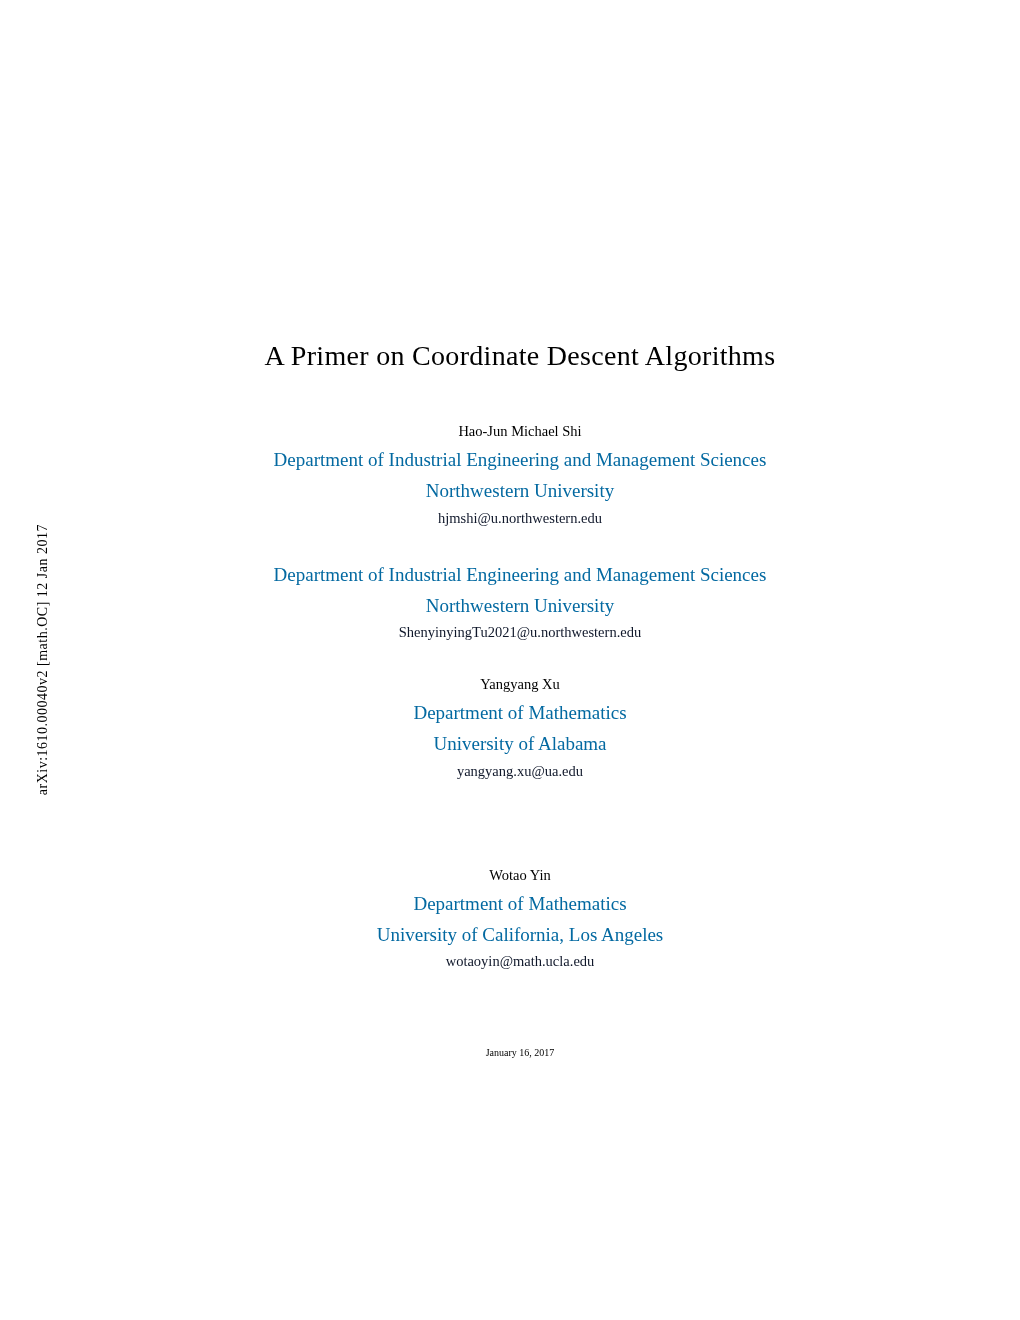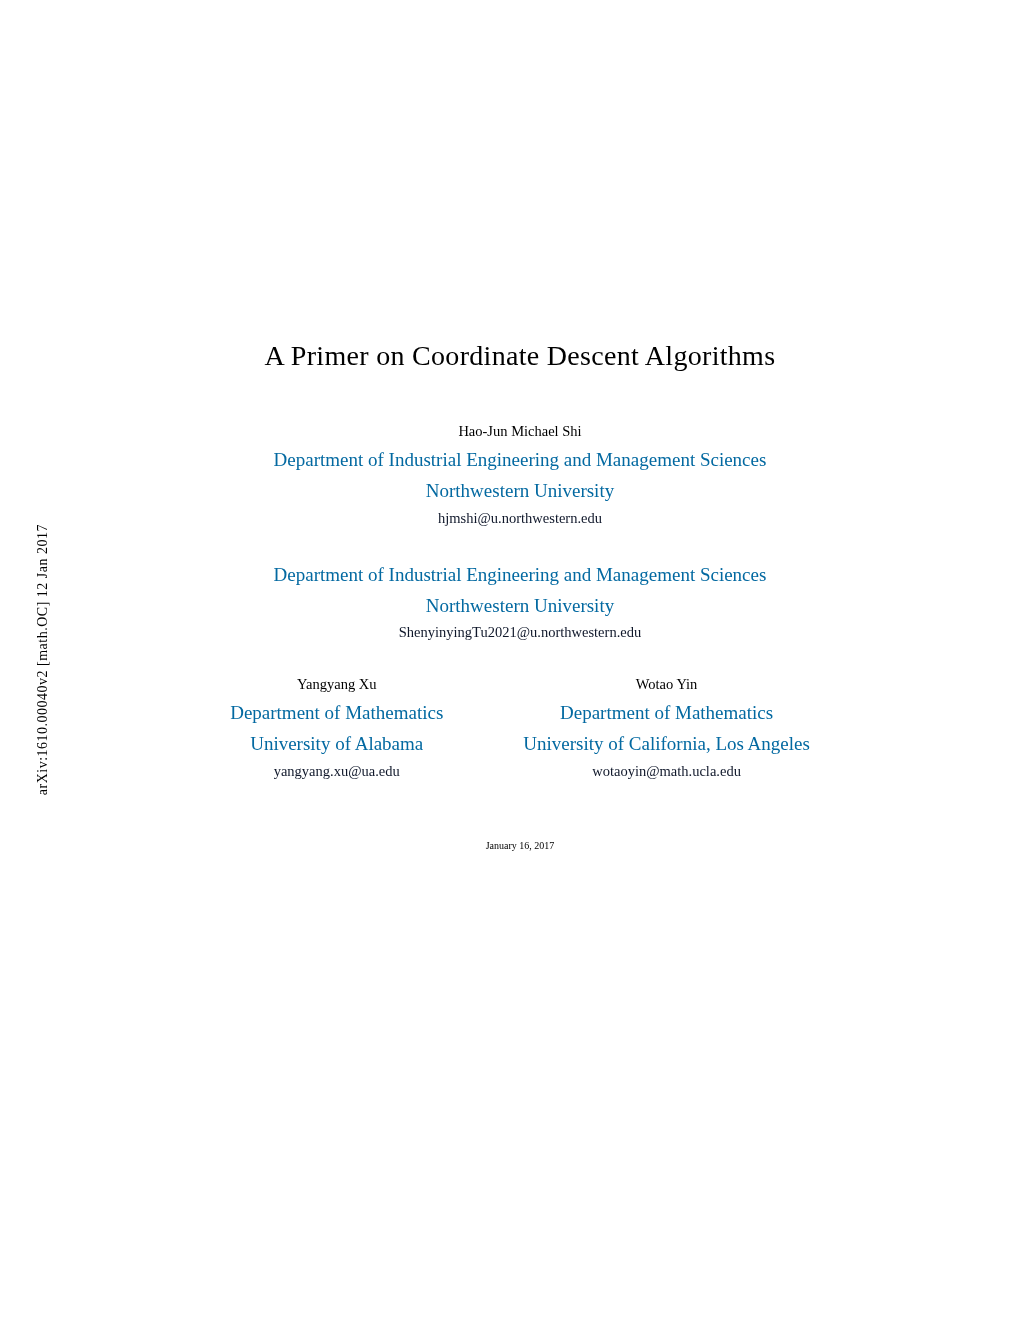--- a/index.html
+++ b/index.html
@@ -57,21 +57,21 @@
       margin-bottom: 48px;
       color: #000;
       letter-spacing: 0.3px;
     }
 
     .authors-section {
       display: flex;
       flex-direction: column;
       align-items: center;
       gap: 28px;
-      margin-bottom: 32px;
+      margin-bottom: 49px;
       width: 100%;
     }
 
     .author-block {
       text-align: center;
       line-height: 1.65;
       font-size: 14.5px;
       color: #000;
     }
 
@@ -85,21 +85,21 @@
       color: #0369a1;
     }
 
     .author-email {
       font-size: 14.5px;
       color: #0f172a;
     }
 
     .authors-row {
       display: flex;
-      flex-direction: row;
+      flex-direction: column;
       justify-content: center;
       gap: 80px;
       margin-bottom: 0;
     }
 
     .date-section {
       text-align: center;
       font-size: 10px;
       color: #000;
       margin-top: 24px;

